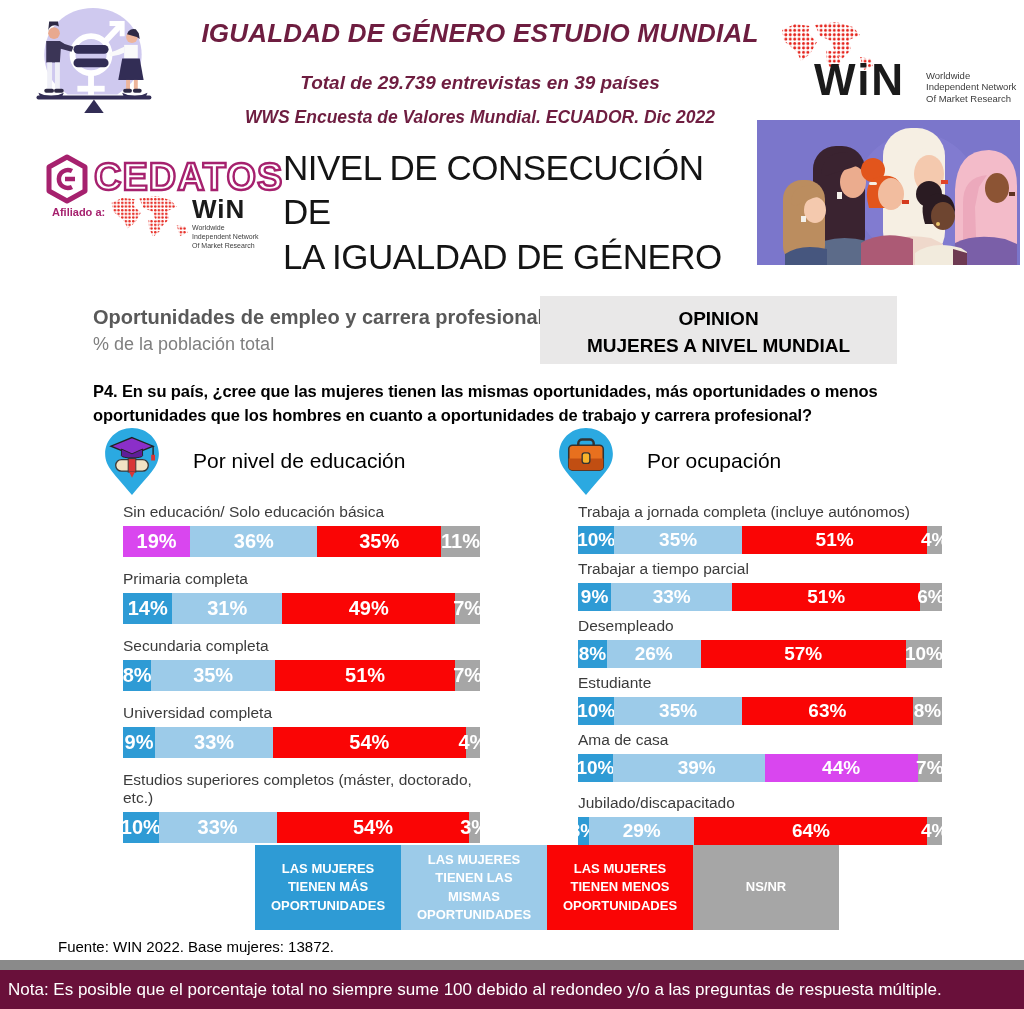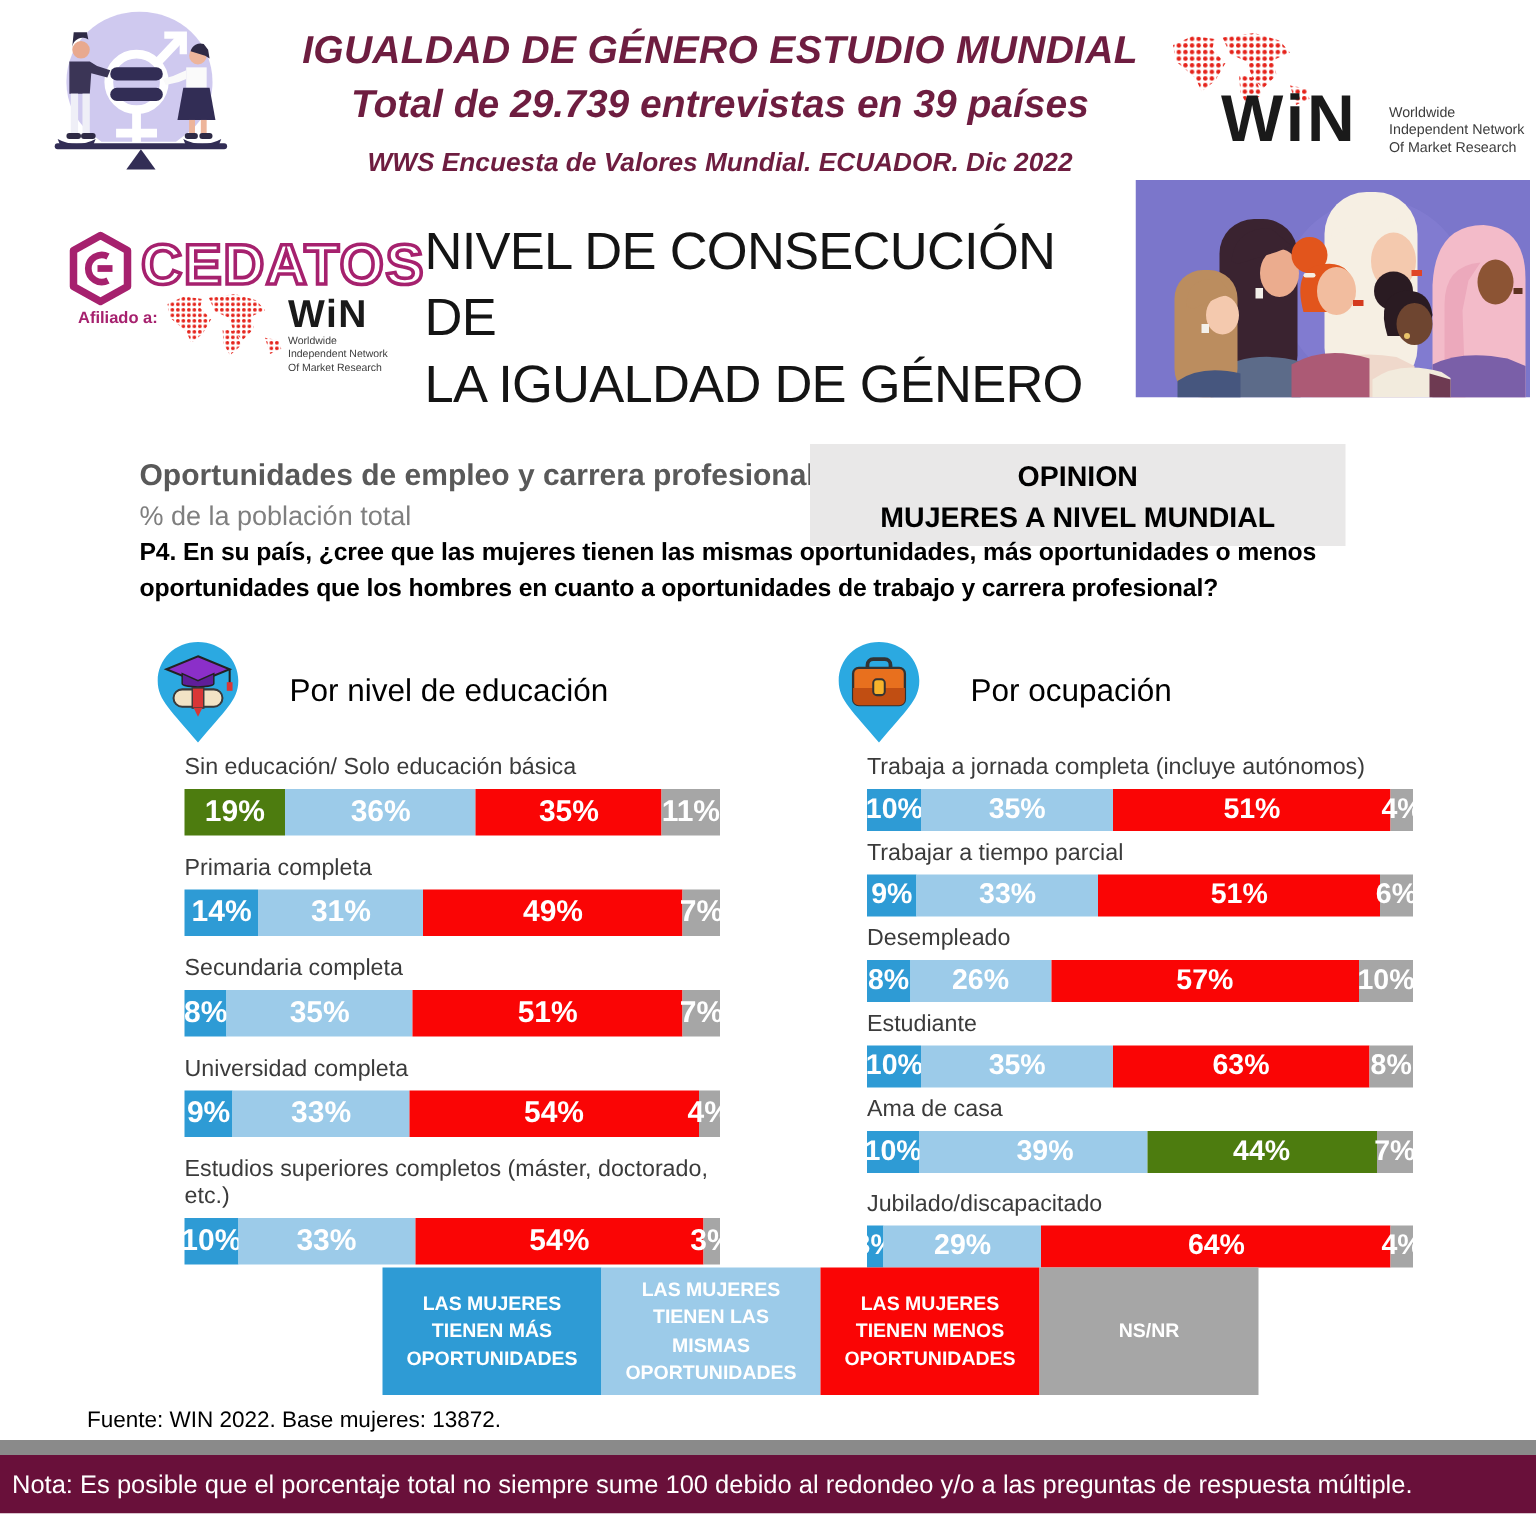--- a/index.html
+++ b/index.html
@@ -4,21 +4,21 @@
 <style>
   * { margin:0; padding:0; box-sizing:border-box; }
   body { background:#fff; font-family:"Liberation Sans", sans-serif; }
   .canvas { position:relative; width:1024px; height:1009px; background:#fff; overflow:hidden; }
 
   
   .balance-logo { position:absolute; left:8px; top:4px; width:168px; height:112px; }
   .title-block { position:absolute; left:180px; top:18px; width:600px; text-align:center;
                  color:#6E1D40; font-style:italic; font-weight:bold; }
   .title-l1 { font-size:26px; letter-spacing:.2px; }
-  .title-l2 { font-size:26px; margin-top:5px; }
+  .title-l2 { font-size:19px; margin-top:23px; }
   .title-l3 { font-size:17.5px; margin-top:13px; }
 
   .win-logo { position:absolute; left:778px; top:8px; width:242px; height:108px; }
   .win-map  { position:absolute; left:2px; top:12px; width:96px; height:52px; }
   .win-word { position:absolute; left:36px; top:50px; font-size:44px; font-weight:800;
               color:#1A1A1A; letter-spacing:2px; line-height:1; }
   .win-sub  { position:absolute; left:148px; top:62px; font-size:9.5px; color:#3C3C3C; line-height:1.2; }
 
   
   .cedatos-block { position:absolute; left:42px; top:150px; width:250px; height:110px; }
@@ -35,21 +35,21 @@
 
   .illustration { position:absolute; left:757px; top:120px; width:263px; height:145px; }
 
   
   .topic-title { position:absolute; left:93px; top:306px; font-size:20px; font-weight:bold; color:#595959; }
   .topic-sub   { position:absolute; left:93px; top:334px; font-size:18px; color:#7F7F7F; }
   .opinion-box { position:absolute; left:540px; top:296px; width:357px; height:68px; background:#E9E8E8;
                  text-align:center; font-weight:bold; color:#000; font-size:19px; padding-top:9px; line-height:27px; }
 
   
-  .question { position:absolute; left:93px; top:357px; width:895px; font-size:16.5px; font-weight:bold;
+  .question { position:absolute; left:93px; top:380px; width:895px; font-size:16.5px; font-weight:bold;
               color:#000; line-height:1.45; letter-spacing:-0.1px; }
 
   
   .chart-col { position:absolute; top:425px; }
   .chart-col.left  { left:103px; width:378px; }
   .chart-col.right { left:557px; width:385px; }
   .chart-header { display:flex; align-items:center; gap:32px; height:72px; }
   .chart-header .pin { width:58px; height:71px; flex:0 0 auto; }
   .chart-header .chart-title { font-size:21px; color:#000000; }
   .rows { margin-top:6px; margin-left:20px; }
@@ -256,21 +256,21 @@
         <path d="M19 24v7c0 3 22 3 22 0v-7l-11 5z" fill="#5F1E99" stroke="#222222" stroke-width="1"></path>
         <line x1="52" y1="21" x2="52" y2="31" stroke="#222222" stroke-width="1.4"></line>
         <rect x="50" y="30" width="4" height="6" fill="#D93636"></rect>
       </svg>
       <span class="chart-title">Por nivel de educación</span>
     </div>
     <div class="rows">
         <div class="chart-row">
           <div class="row-label">Sin educación/ Solo educación básica</div>
           <div class="bar">
-            <div class="seg" style="background: #4d7c0f; flex-grow: 19;">19%</div>
+            <div class="seg" style="background: #d946ef; flex-grow: 19;">19%</div>
             <div class="seg" style="background: rgb(156, 203, 233); flex-grow: 36;">36%</div>
             <div class="seg" style="background: rgb(250, 5, 5); flex-grow: 35;">35%</div>
             <div class="seg" style="background: rgb(166, 166, 166); flex-grow: 11;">11%</div>
           </div>
         </div>
         <div class="chart-row">
           <div class="row-label">Primaria completa</div>
           <div class="bar">
             <div class="seg" style="background: rgb(46, 155, 213); flex-grow: 14;">14%</div>
             <div class="seg" style="background: rgb(156, 203, 233); flex-grow: 31;">31%</div>
@@ -354,21 +354,21 @@
             <div class="seg" style="background: rgb(156, 203, 233); flex-grow: 35;">35%</div>
             <div class="seg" style="background: rgb(250, 5, 5); flex-grow: 47;">63%</div>
             <div class="seg" style="background: rgb(166, 166, 166); flex-grow: 8;">8%</div>
           </div>
         </div>
         <div class="chart-row">
           <div class="row-label">Ama de casa</div>
           <div class="bar">
             <div class="seg" style="background: rgb(46, 155, 213); flex-grow: 10;">10%</div>
             <div class="seg" style="background: rgb(156, 203, 233); flex-grow: 39; padding-left: 16px;">39%</div>
-            <div class="seg" style="background: #4d7c0f; flex-grow: 44;">44%</div>
+            <div class="seg" style="background: #d946ef; flex-grow: 44;">44%</div>
             <div class="seg" style="background: rgb(166, 166, 166); flex-grow: 7;">7%</div>
           </div>
         </div>
         <div class="chart-row">
           <div class="row-label">Jubilado/discapacitado</div>
           <div class="bar">
             <div class="seg" style="background: rgb(46, 155, 213); flex-grow: 3;">3%</div>
             <div class="seg" style="background: rgb(156, 203, 233); flex-grow: 29;">29%</div>
             <div class="seg" style="background: rgb(250, 5, 5); flex-grow: 64;">64%</div>
             <div class="seg" style="background: rgb(166, 166, 166); flex-grow: 4;">4%</div>

